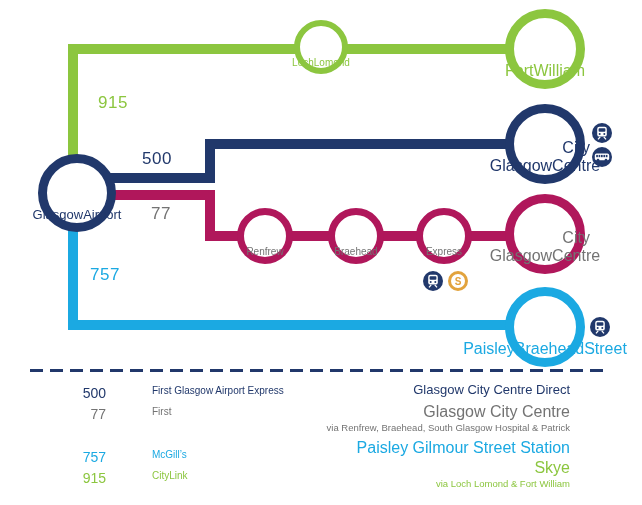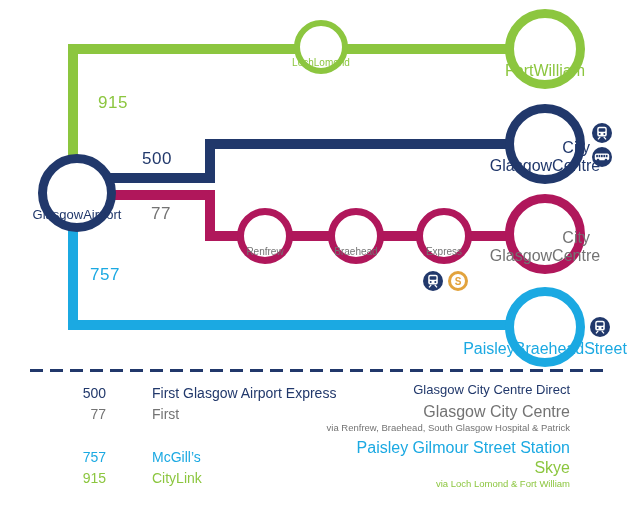--- a/index.html
+++ b/index.html
@@ -37,21 +37,21 @@
     border:3px solid #E2A33D;color:#E2A33D;font-weight:bold;font-size:10px;
     display:flex;align-items:center;justify-content:center;
   }
   
   .divider{
     position:absolute;left:30px;top:369px;width:580px;height:3px;z-index:1;
     background:repeating-linear-gradient(90deg,#21386B 0 13px,transparent 13px 20px);
   }
   
   .leg-num{position:absolute;left:60px;width:46px;text-align:right;font-size:14px;z-index:2;}
-  .leg-op{position:absolute;left:152px;font-size:14px;z-index:2;}
+  .leg-op{position:absolute;left:152px;font-size:10px;z-index:2;}
   .leg-dest{position:absolute;right:72px;text-align:right;z-index:2;}
   .leg-main{font-size:16px;line-height:1.05;}
   .leg-main-sm{font-size:13px;line-height:1.05;}
   .leg-via{font-size:9.5px;margin-top:2px;line-height:1.05;}
 </style>
 </head>
 <body>
 
 <div class="canvas">
 

